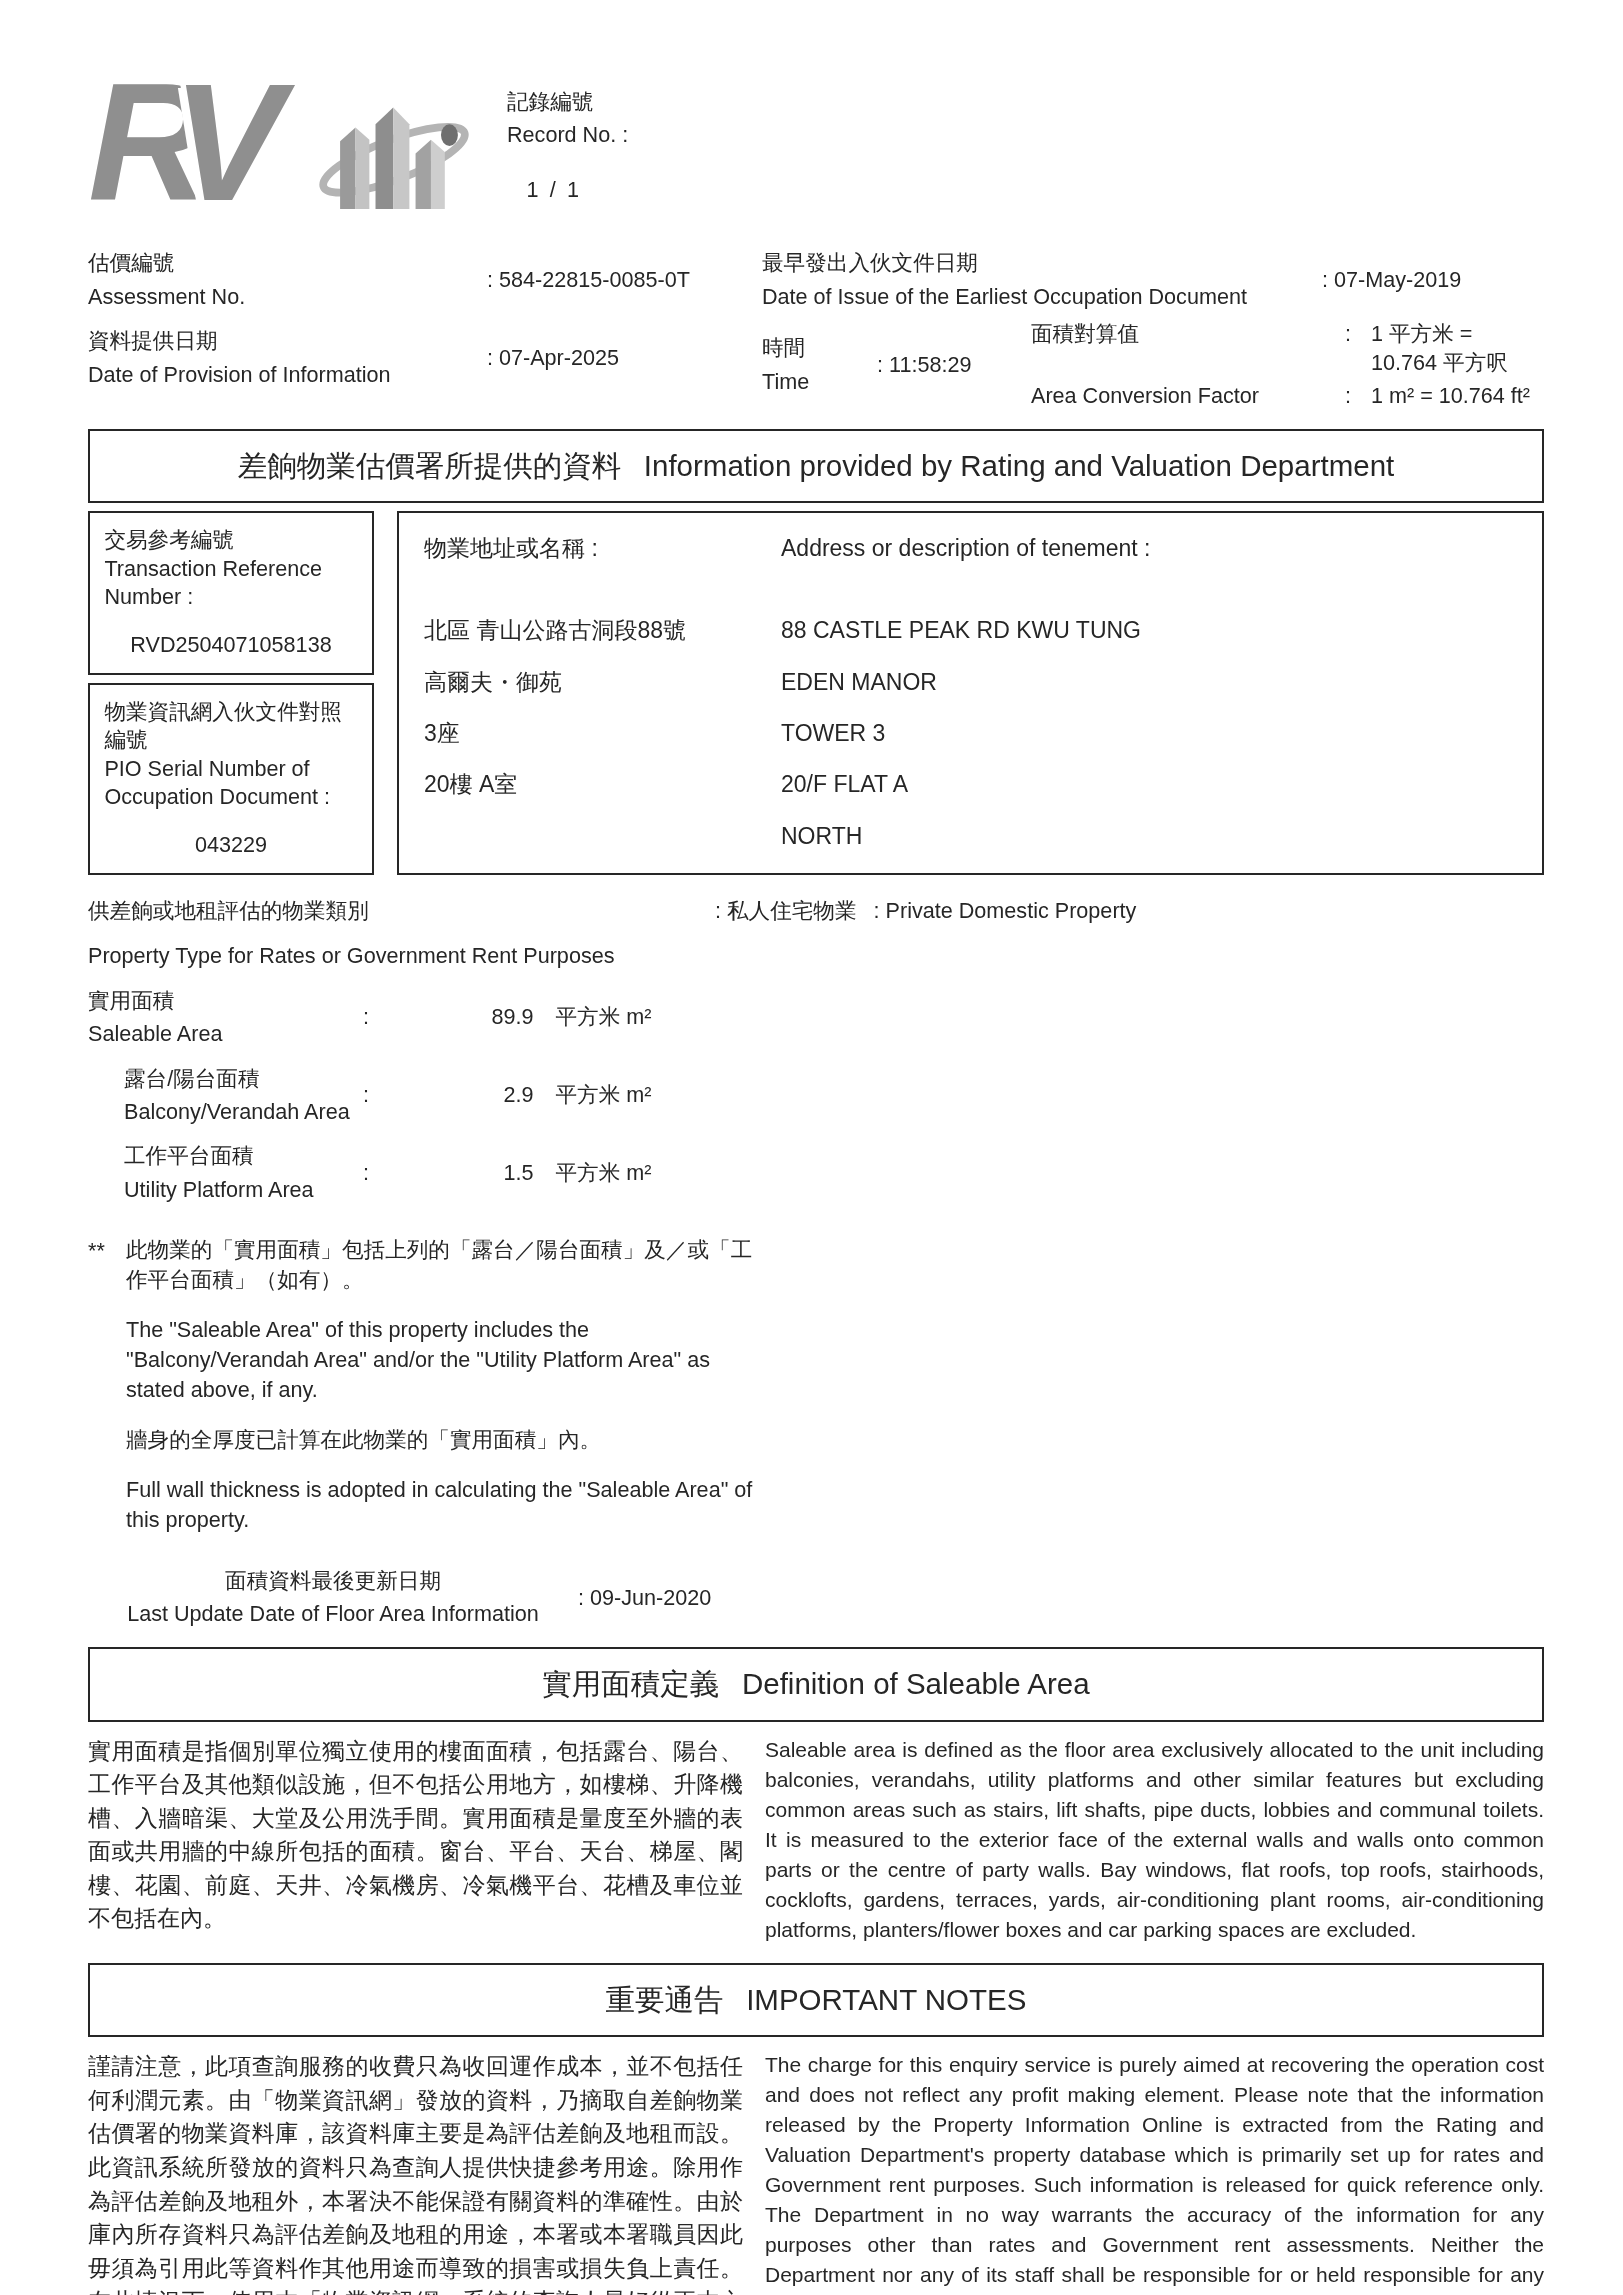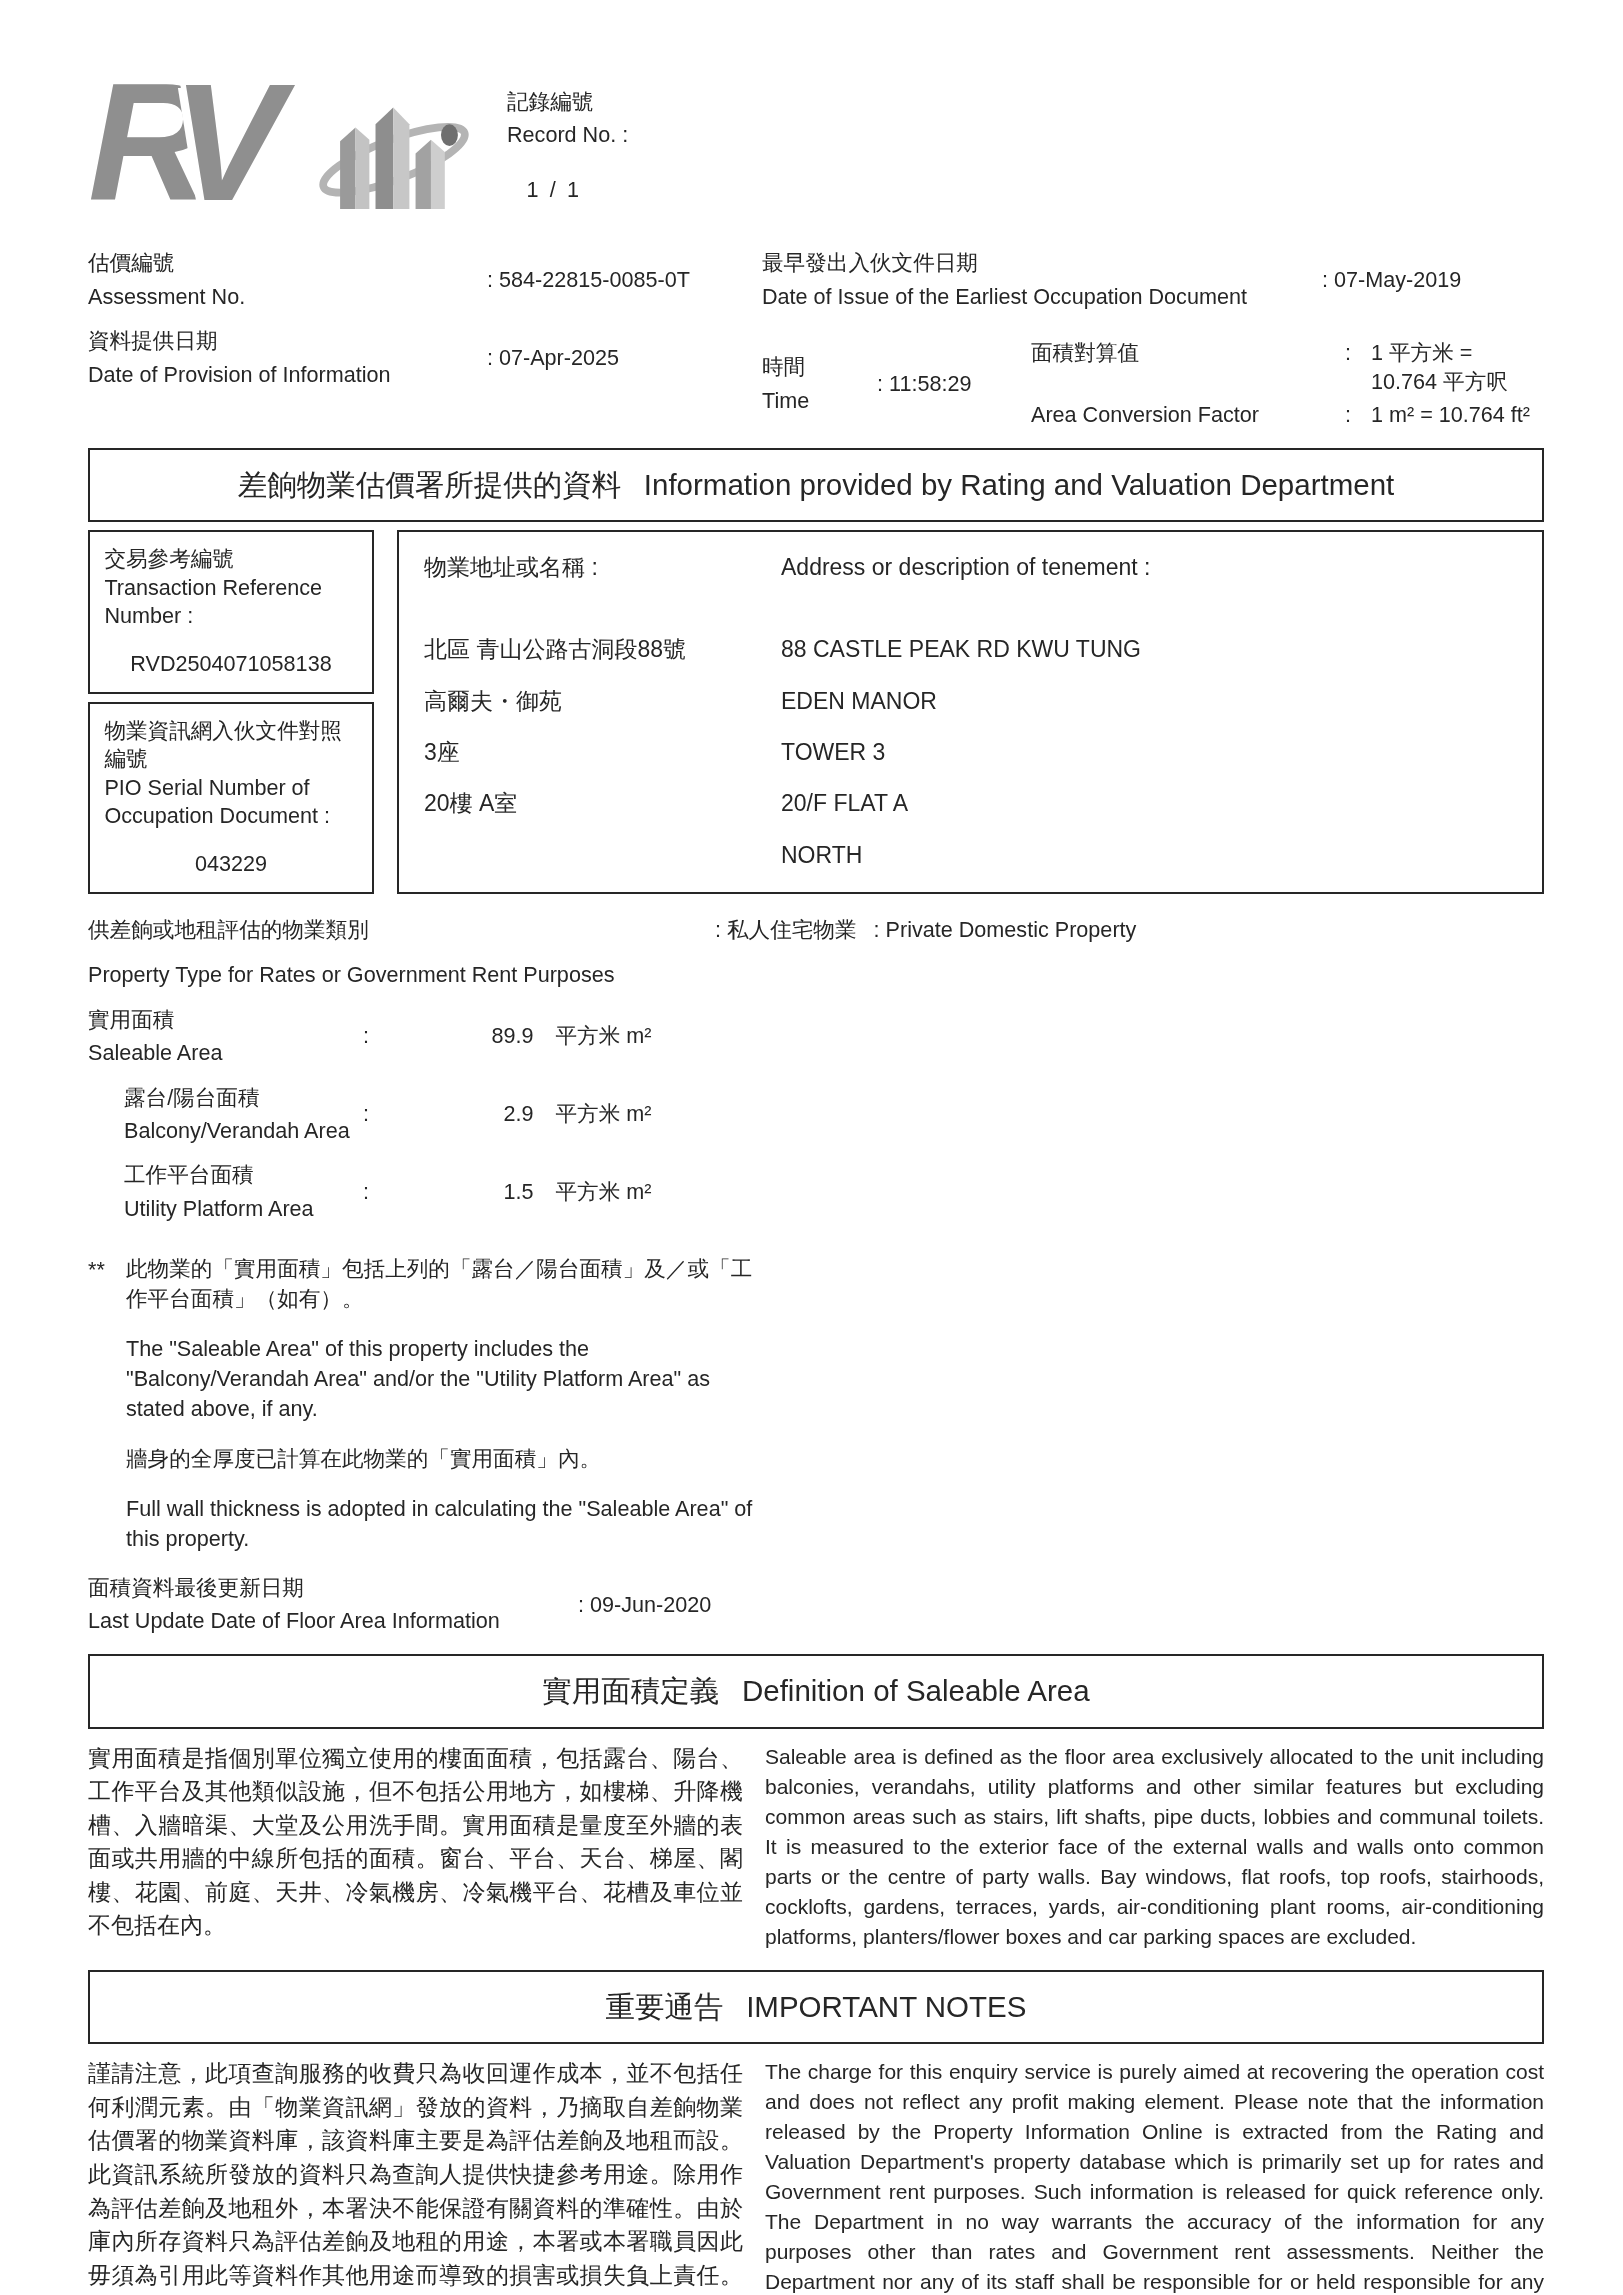--- a/index.html
+++ b/index.html
@@ -32,21 +32,21 @@
   .en-title1 { font-size:28px; margin-top:17px; letter-spacing:0.7px; }
   .en-title2 { font-size:28px; margin-top:2.6px; letter-spacing:0.7px; }
   .buildings-logo { width:154px; height:141px; flex:none; margin-top:0; }
   .record-block { width:196px; flex:none; padding-left:36px; padding-top:2.6px; font-size:21.6px; }
   .record-block div { margin-bottom:5.2px; }
   .record-value { margin-top:26px; padding-left:19.6px; letter-spacing:2.6px; }
 
   
   .meta { display:flex; margin-top:17px; }
   .meta-left { width:674px; flex:none; display:flex; flex-direction:column; gap:15.7px; }
-  .meta-right { flex:1; display:flex; flex-direction:column; gap:28px; }
+  .meta-right { flex:1; display:flex; flex-direction:column; gap:9px; }
   .meta-row { display:flex; align-items:center; }
   .stack { display:flex; flex-direction:column; gap:5.2px; }
   .meta-left .stack { width:399px; flex:none; }
   .meta-right .stack-occ { width:560px; flex:none; }
   .time-lbl { width:115px; flex:none; }
   .time-val { width:154px; flex:none; }
   .conv { flex:1; display:flex; flex-direction:column; gap:5.2px; }
   .conv-line { display:flex; }
   .conv-lbl { width:314px; flex:none; }
   .conv-colon { width:26px; flex:none; }
@@ -87,21 +87,21 @@
   .area-num { width:141px; flex:none; text-align:right; }
   .area-unit { margin-left:22px; }
 
   
   .footnote { display:flex; margin-top:30px; }
   .fn-marker { width:38px; flex:none; padding-top:2.6px; }
   .fn-body { width:645px; }
   .fn-body p { margin:0 0 19.6px 0; line-height:1.4; }
 
   
-  .lastupdate { display:flex; align-items:center; margin-top:0; }
+  .lastupdate { display:flex; align-items:center; margin-top:12px;text-align:center; }
   .lastupdate .stack { width:490px; flex:none; }
 
   
   .twocol { display:flex; gap:22px; margin-top:13px; }
   .col-cn { width:655px; flex:none; font-size:23px; line-height:1.46; text-align:justify; }
   .col-en { flex:1; font-size:21px; line-height:1.43; text-align:justify; }
 </style>
 </head>
 <body>
 

